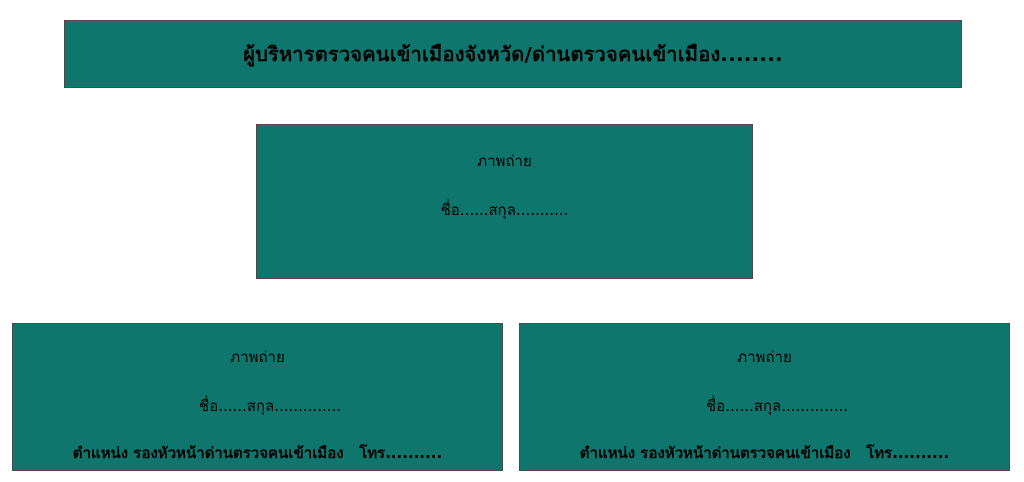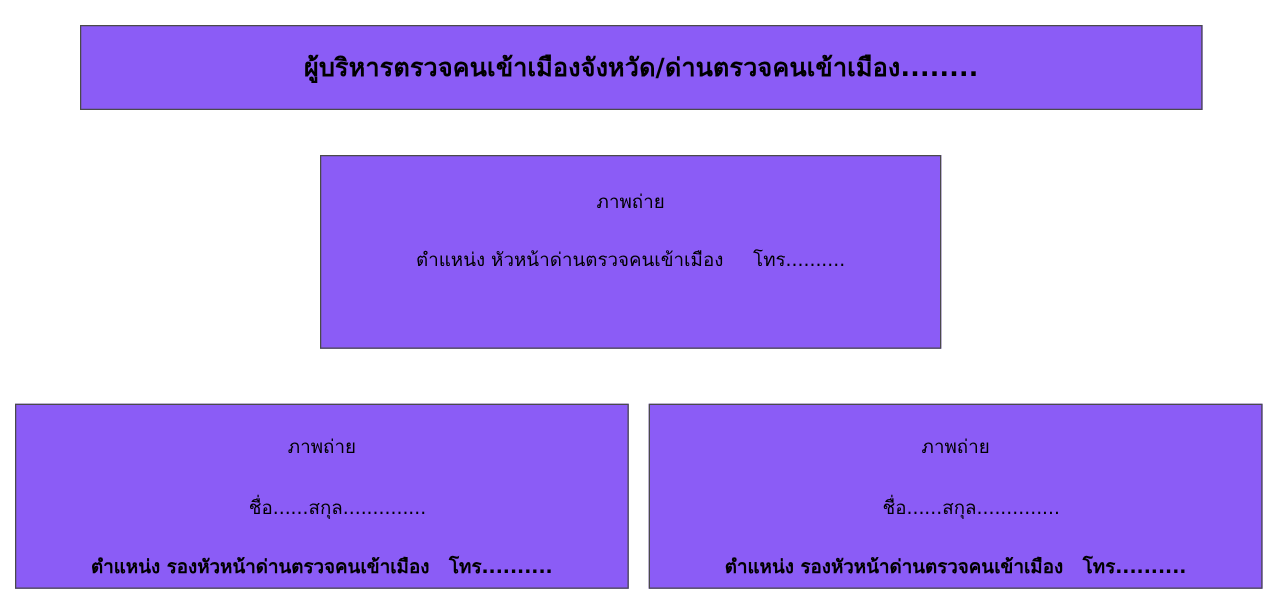--- a/index.html
+++ b/index.html
@@ -17,21 +17,21 @@
   }
   .canvas {
     position: relative;
     width: 1024px;
     height: 482px;
   }
   .box {
     position: absolute;
     box-sizing: border-box;
     border: 1px solid #4a4a4a;
-    background: #8b5cf6;
+    background: #0f766e;
     display: flex;
     flex-direction: column;
     align-items: center;
     justify-content: center;
   }
 
   
   #title-box {
     left: 64px;
     top: 20px;
@@ -100,21 +100,21 @@
 <body>
 
 <div class="canvas">
 
   <div class="box" id="title-box">
     <div class="title-text">ผู้บริหารตรวจคนเข้าเมืองจังหวัด/ด่านตรวจคนเข้าเมือง........</div>
   </div>
 
   <div class="box" id="chief-box">
     <div class="photo-label">ภาพถ่าย</div>
-    <div class="position-line">ตำแหน่ง หัวหน้าด่านตรวจคนเข้าเมือง     โทร..........</div>
+    <div class="name-line">ชื่อ......สกุล...........</div>
   </div>
 
   <div class="box deputy-box" id="deputy-box-1">
     <div class="photo-label">ภาพถ่าย</div>
     <div class="name-line">ชื่อ......สกุล..............</div>
     <div class="position-line">ตำแหน่ง รองหัวหน้าด่านตรวจคนเข้าเมือง   โทร..........</div>
   </div>
 
   <div class="box deputy-box" id="deputy-box-2">
     <div class="photo-label">ภาพถ่าย</div>

